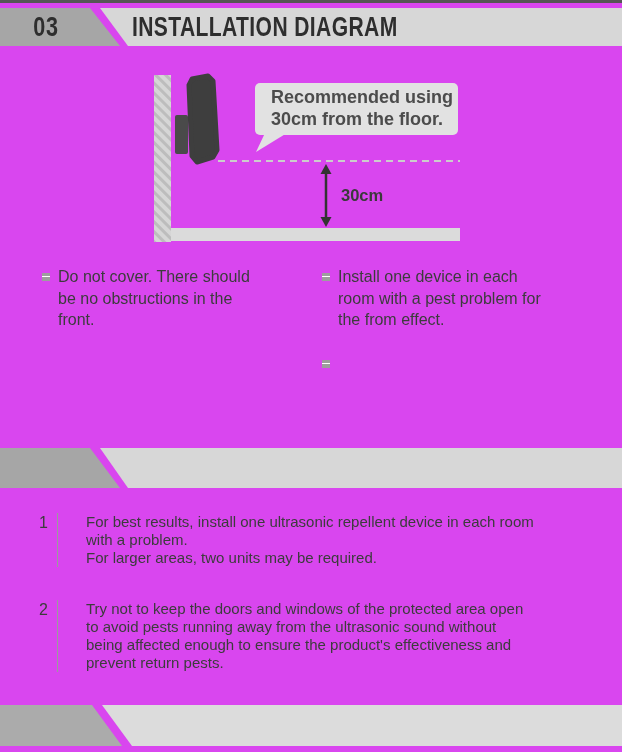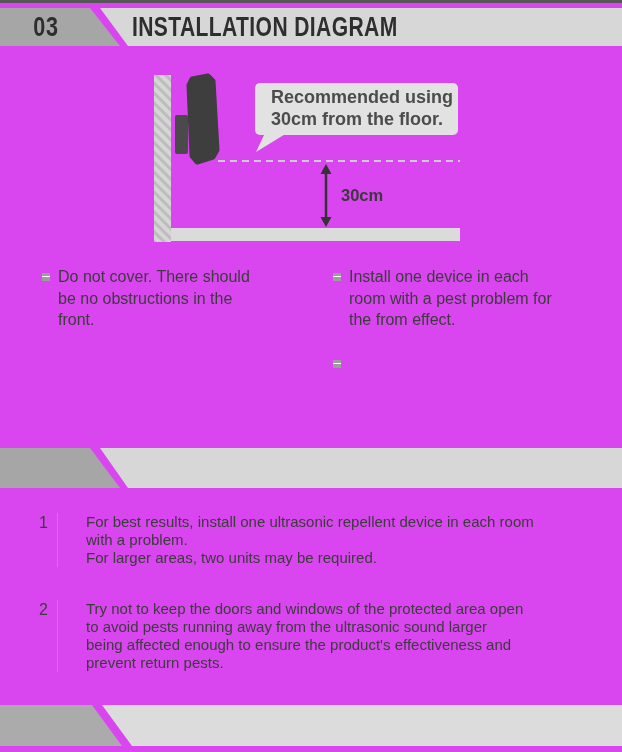--- a/index.html
+++ b/index.html
@@ -33,21 +33,21 @@
     font-size:27px;font-weight:bold;color:#2e2e2e;letter-spacing:0.5px;white-space:nowrap;
   }
   .sec-title .condensed{display:inline-block;transform:scaleX(0.78);transform-origin:0 50%;}
 
   
   .diagram{position:absolute;left:0;top:60px;width:622px;height:200px;}
 
   
   .guidelines{
     position:absolute;left:42px;top:266px;width:560px;
-    display:grid;grid-template-columns:280px 260px;column-gap:11px;
+    display:grid;grid-template-columns:280px 260px;column-gap:0;
     font-size:16px;line-height:21.5px;color:#3c3c3c;
   }
   .bullet-item{display:flex;margin-bottom:22px;}
   .bullet-marker{
     flex:0 0 8px;width:8px;height:8px;margin:7px 8px 0 0;
     background:linear-gradient(#9d9d9d 0 3px,#fff 3px 4.5px,#9d9d9d 4.5px 8px);
   }
   .bullet-text{white-space:pre-line;}
 
   
@@ -148,21 +148,21 @@
   <div class="tips">
     <div class="tip">
       <div class="tip-num">1</div>
       <div class="tip-text">For best results, install one ultrasonic repellent device in each room
 with a problem.
 For larger areas, two units may be required.</div>
     </div>
     <div class="tip">
       <div class="tip-num">2</div>
       <div class="tip-text">Try not to keep the doors and windows of the protected area open
-to avoid pests running away from the ultrasonic sound larger
+to avoid pests running away from the ultrasonic sound without
 being affected enough to ensure the product's effectiveness and
 prevent return pests.</div>
     </div>
   </div>
 
   <div class="footer">
     <div class="footer-bar"></div>
     <div class="footer-box"></div>
   </div>
 </div>

